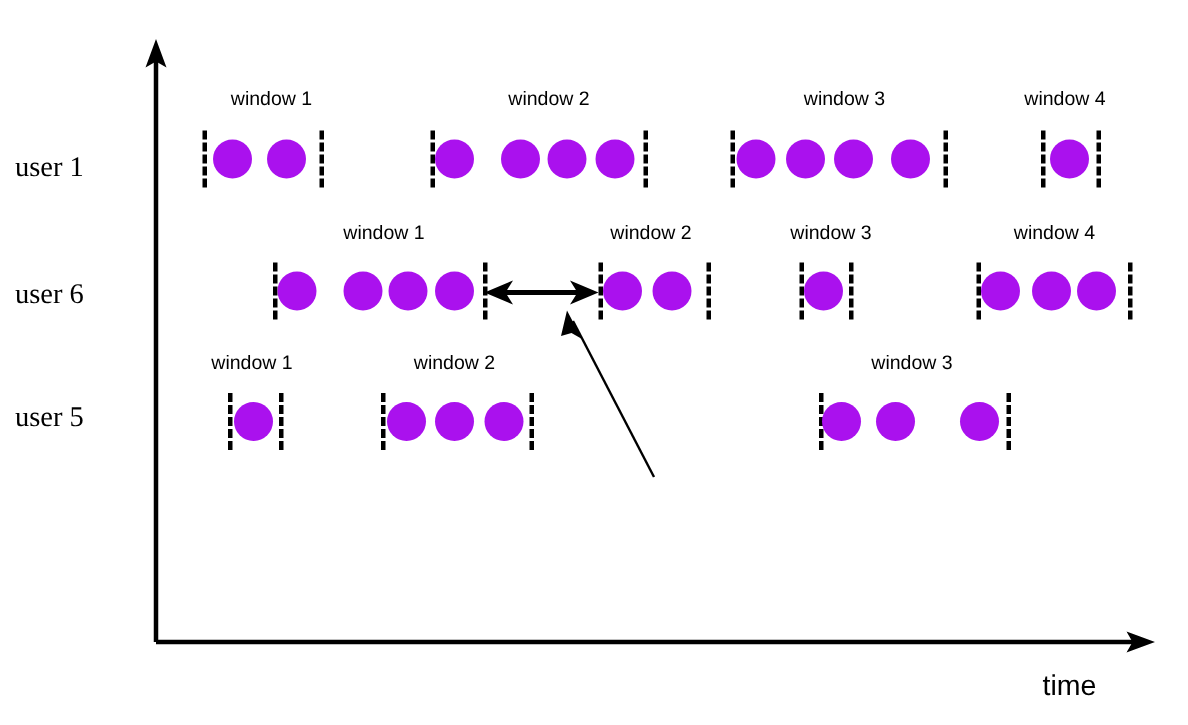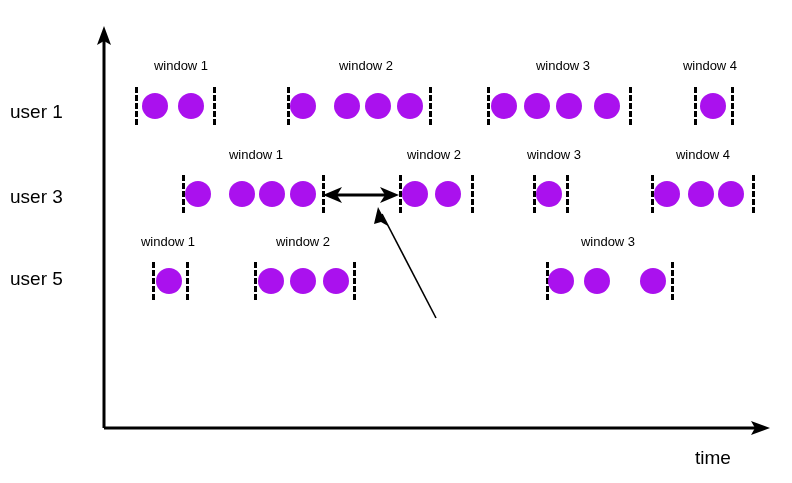--- a/index.html
+++ b/index.html
@@ -38,20 +38,21 @@
     stroke: #000000;
     stroke-width: 1.6;
     fill: none;
   }
   .user-label {
     position: absolute;
     font-size: 19px;
     color: #000000;
     white-space: nowrap;
     line-height: 1;
+    font-family: Liberation Serif, serif;
   }
   .window-label {
     position: absolute;
     font-size: 13px;
     color: #000000;
     white-space: nowrap;
     line-height: 1;
     transform: translateX(-50%);
   }
   .axis-title {
@@ -126,21 +127,21 @@
   <div class="event-dot" style="left:504px; top:106px; background:#aa11ee;"></div>
   <div class="event-dot" style="left:537px; top:106px; background:#aa11ee;"></div>
   <div class="event-dot" style="left:569px; top:106px; background:#aa11ee;"></div>
   <div class="event-dot" style="left:607px; top:106px; background:#aa11ee;"></div>
 
   <div class="window-label" style="left:710px; top:59px;">window 4</div>
   <div class="bracket" style="left:694px; top:87px;"></div>
   <div class="bracket" style="left:731px; top:87px;"></div>
   <div class="event-dot" style="left:713px; top:106px; background:#aa11ee;"></div>
 
-  <div class="user-label" style="left:10px; top:187px;">user 3</div>
+  <div class="user-label" style="left:10px; top:187px;">user 6</div>
 
   <div class="window-label" style="left:256px; top:148px;">window 1</div>
   <div class="bracket" style="left:182px; top:175px;"></div>
   <div class="bracket" style="left:322px; top:175px;"></div>
   <div class="event-dot" style="left:198px; top:194px; background:#aa11ee;"></div>
   <div class="event-dot" style="left:242px; top:194px; background:#aa11ee;"></div>
   <div class="event-dot" style="left:272px; top:194px; background:#aa11ee;"></div>
   <div class="event-dot" style="left:303px; top:194px; background:#aa11ee;"></div>
 
   <div class="window-label" style="left:434px; top:148px;">window 2</div>

